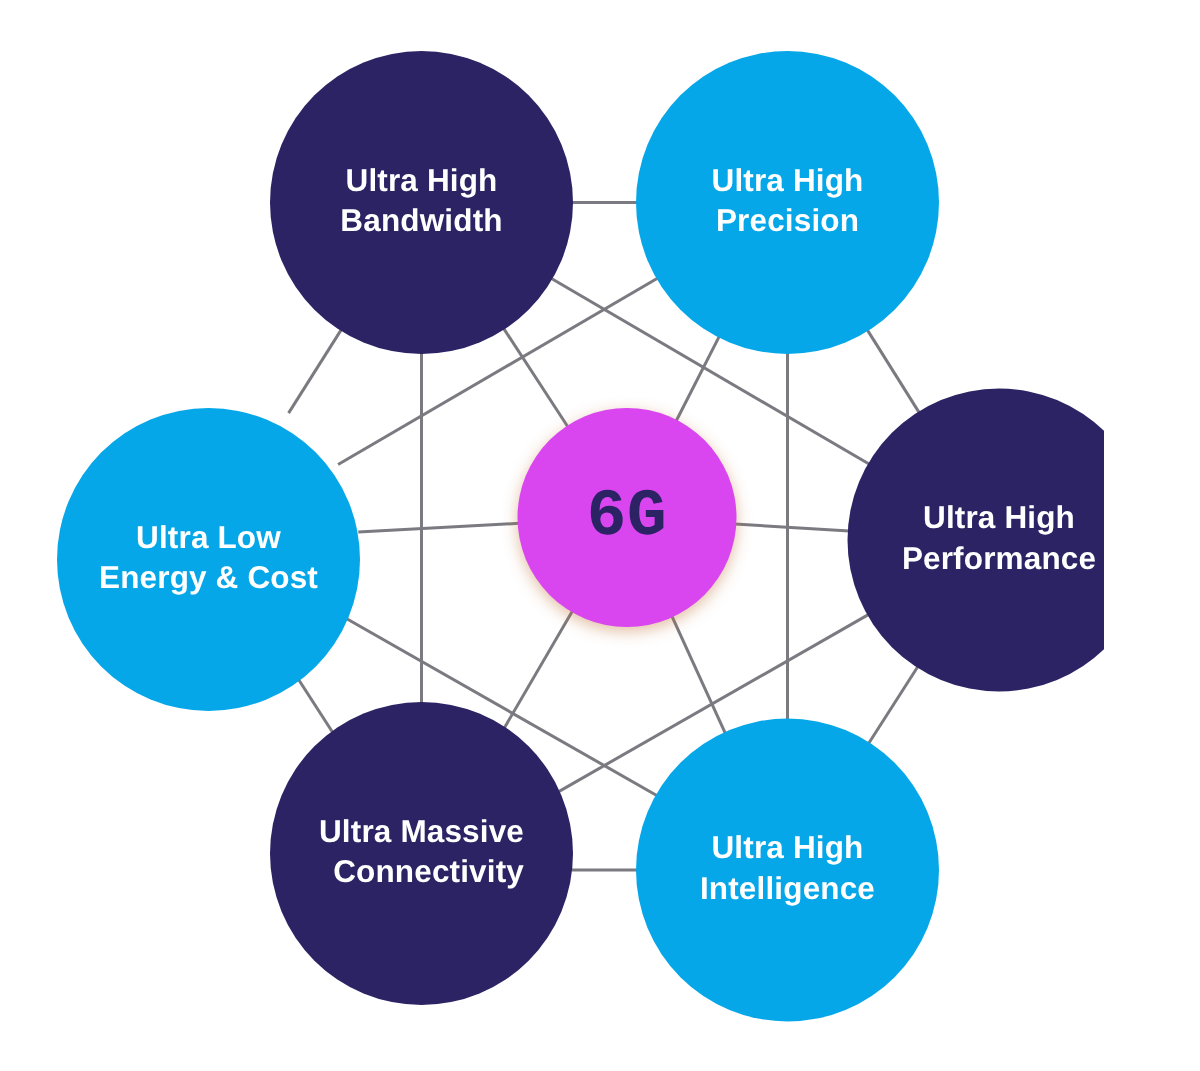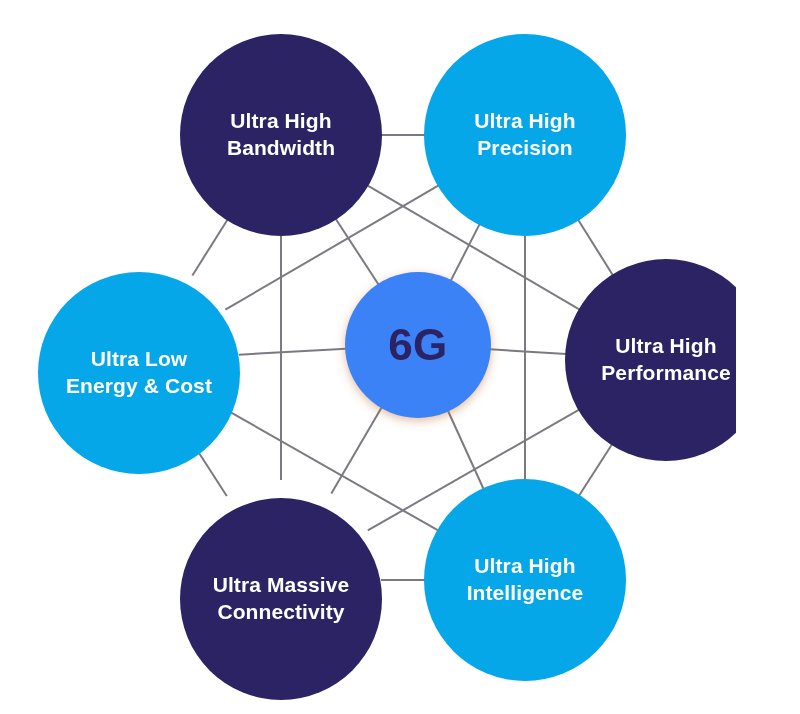--- a/index.html
+++ b/index.html
@@ -93,26 +93,26 @@
 Precision</span>
       </div>
       <div class="node" style="left: 565px; top: 259px; width: 202px; height: 202px; background: rgb(43, 35, 100);">
         <span class="node-label">Ultra High
 Performance</span>
       </div>
       <div class="node" style="left: 424px; top: 479px; width: 202px; height: 202px; background: rgb(6, 167, 232);">
         <span class="node-label">Ultra High
 Intelligence</span>
       </div>
-      <div class="node" style="left: 180px; top: 498px; width: 202px; height: 202px; background: rgb(43, 35, 100);">
+      <div class="node" style="left: 180px; top: 468px; width: 202px; height: 202px; background: rgb(43, 35, 100); text-align: right;">
         <span class="node-label">Ultra Massive
 Connectivity</span>
       </div>
       <div class="node" style="left: 38px; top: 272px; width: 202px; height: 202px; background: rgb(6, 167, 232);">
         <span class="node-label">Ultra Low
 Energy &amp; Cost</span>
       </div>
-      <div class="node center" style="left: 345px; top: 272px; width: 146px; height: 146px; background: #3b82f6;">
+      <div class="node center" style="left: 345px; top: 272px; width: 146px; height: 146px; background: #d946ef; font-family: Liberation Mono, monospace;">
         <span class="center-label" style="color: rgb(43, 35, 100);">6G</span>
       </div>
     </div>
 
 </div>
 
 </body></html>

